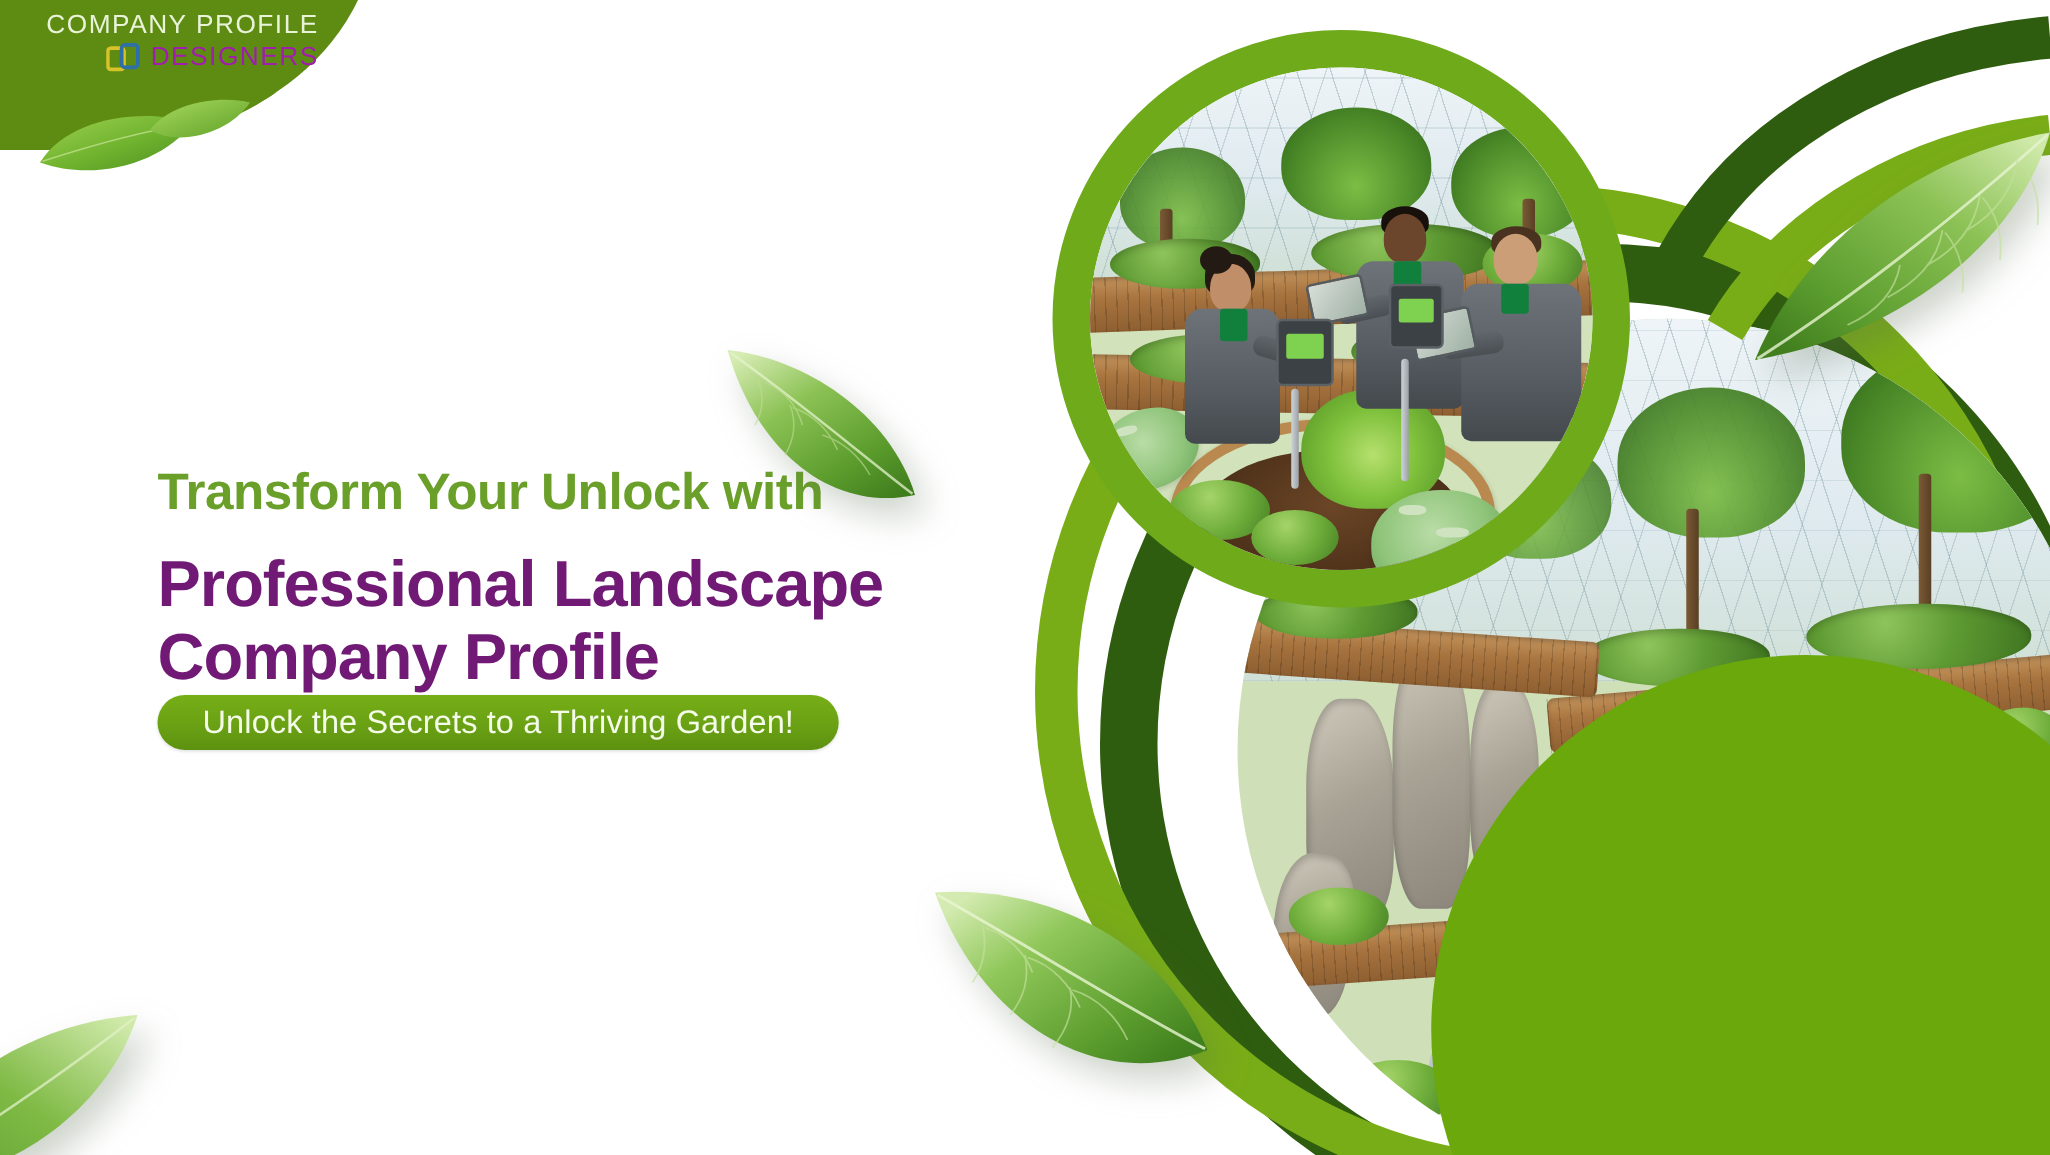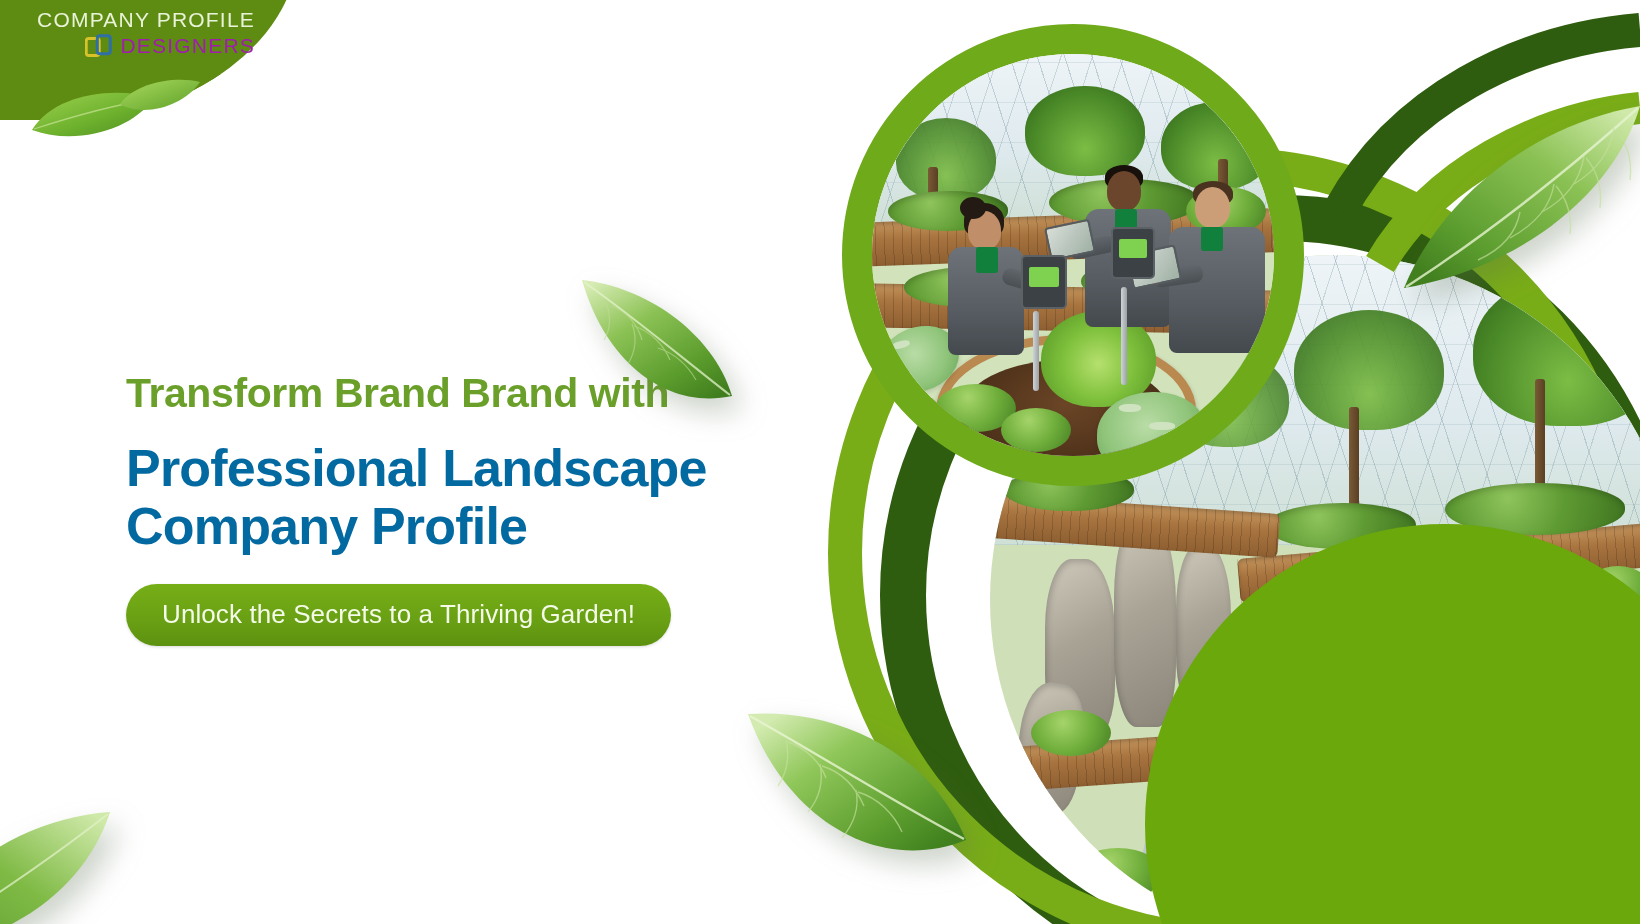--- a/index.html
+++ b/index.html
@@ -57,29 +57,28 @@
   .copy{
     position:absolute; left:126px; top:372px; width:700px; z-index:8;
   }
   .eyebrow{
     font-size:41px; font-weight:700; color:#6aa02a;
     letter-spacing:-0.4px; line-height:1.05;
     text-shadow:0 1px 1px rgba(255,255,255,0.9);
   }
   .title{
     margin-top:24px;
-    font-size:52px; font-weight:700; color:#0369a1;
+    font-size:52px; font-weight:700; color:#701a75;
     letter-spacing:-0.8px; line-height:1.12;
     max-width:680px;
   }
   .title .t-line{ display:block; }
   .pill{
-    margin-top:28px;
     display:inline-flex; align-items:center; justify-content:center;
-    height:62px; padding:0 36px;
+    height:44px; padding:0 36px;
     background:linear-gradient(180deg,#76ae17 0%,#6aa114 55%,#5d9110 100%);
     border-radius:34px;
     color:#f4fbe8; font-size:26px; font-weight:400;
     letter-spacing:0.1px; white-space:nowrap;
     box-shadow:0 1px 3px rgba(0,0,0,0.14);
   }
 
   
   .art{
     position:absolute; right:0; top:0; width:820px; height:924px;
@@ -567,21 +566,21 @@
         <stop offset="0%" stop-color="#5e9f30"></stop>
         <stop offset="50%" stop-color="#7fba45"></stop>
         <stop offset="100%" stop-color="#cfe9a9"></stop>
       </linearGradient>
     </defs>
     <path d="M4 140 C 30 64, 116 10, 202 4 C 176 86, 88 142, 4 140 Z" fill="url(#lg4)"></path>
     <path d="M6 139 C 76 96, 146 48, 200 6" stroke="#e0f0c5" stroke-width="2.2" fill="none" opacity=".75"></path>
   </svg>
 
   <div class="copy">
-    <div class="eyebrow">Transform Brand Brand with</div>
+    <div class="eyebrow">Transform Your Unlock with</div>
     <h1 class="title">
       <span class="t-line">Professional Landscape</span>
       <span class="t-line">Company Profile</span>
     </h1>
     <div class="pill">Unlock the Secrets to a Thriving Garden!</div>
   </div>
 
 </div>
 
 </body></html>

